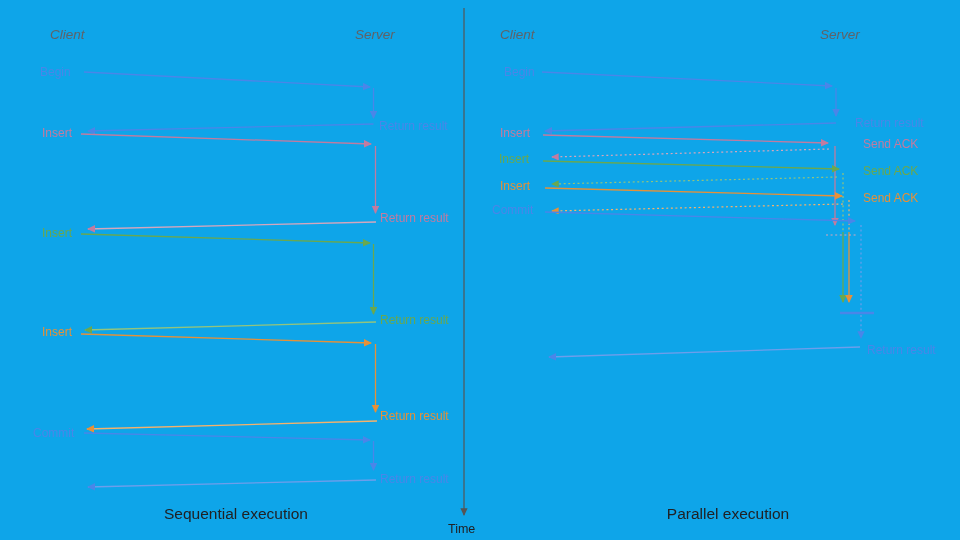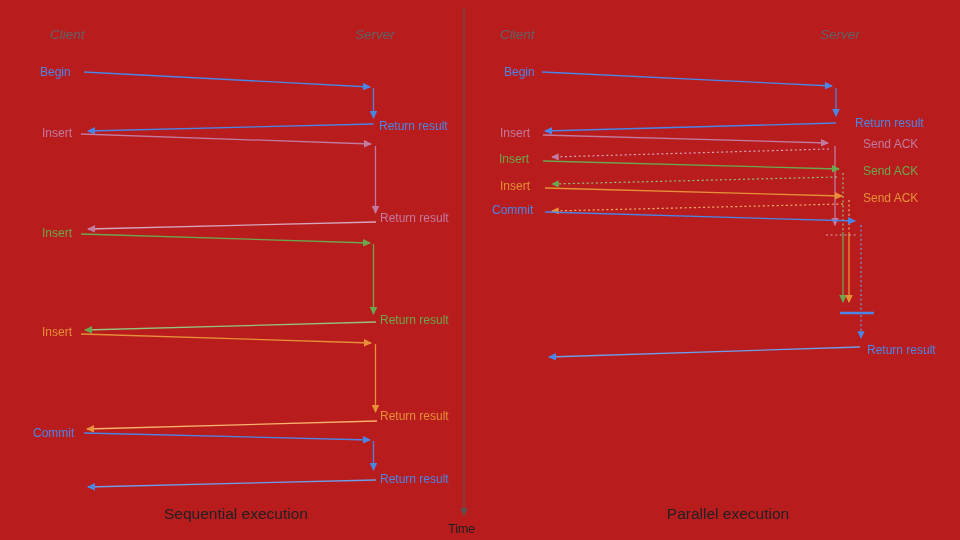--- a/index.html
+++ b/index.html
@@ -1,16 +1,16 @@
 <!DOCTYPE html>
 <html><head>
 <meta charset="utf-8">
 <style>
   html,body{margin:0;padding:0;background:#ffffff;}
-  .stage{position:relative;width:960px;height:540px;background:#b91c1c;overflow:hidden;}
+  .stage{position:relative;width:960px;height:540px;background:#0ea5e9;overflow:hidden;}
   svg text{font-family:"Liberation Sans","DejaVu Sans",sans-serif;}
   .hdr{font-size:13.5px;font-style:italic;}
   .lbl{font-size:12px;}
   .ttl{font-size:15.5px;}
   .time{font-size:12.5px;}
   .ln{fill:none;stroke-width:1.3;}
   .dot{fill:none;stroke-width:1.2;stroke-dasharray:2 2.6;}
   .bar{stroke-width:2.5;}
   .axis{stroke-width:1.2;}
 </style>

